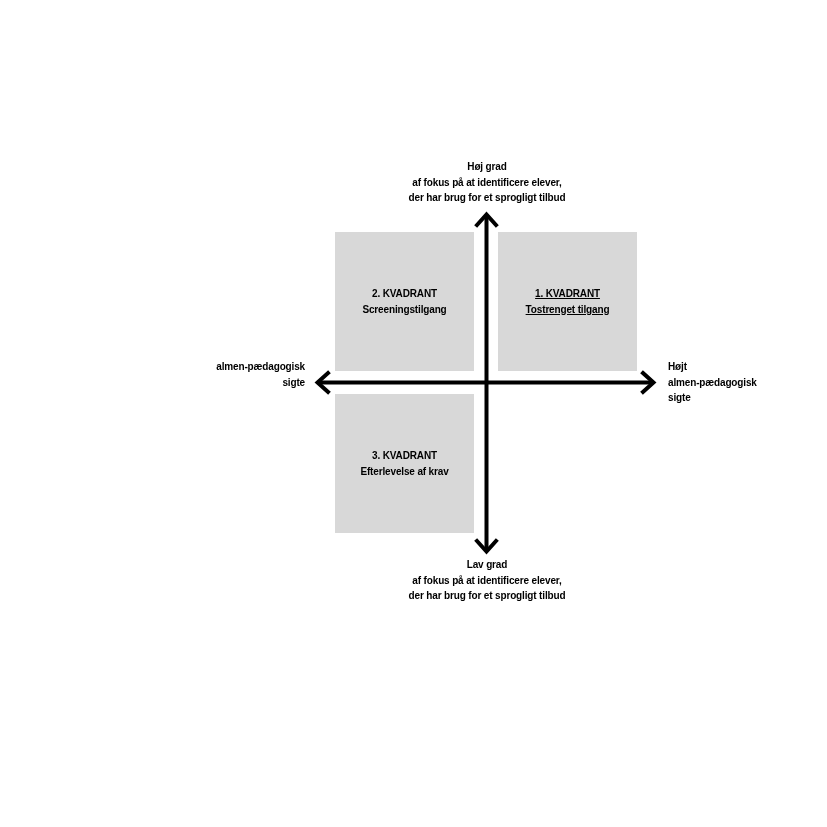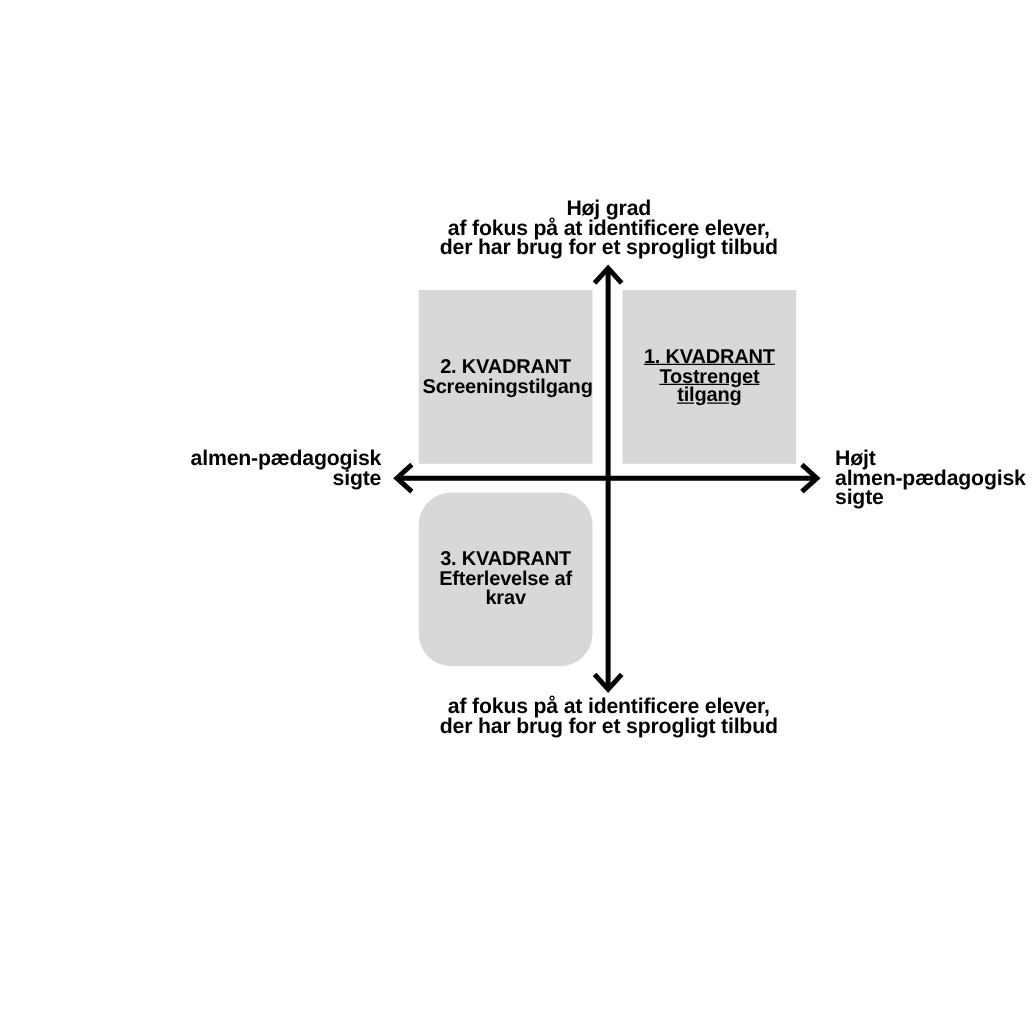--- a/index.html
+++ b/index.html
@@ -35,35 +35,35 @@
     position: absolute;
     width: 139px;
     height: 139px;
     background: var(--quad-fill, #d8d8d8);
     display: flex;
     align-items: center;
     justify-content: center;
   }
   #q2 { left: 335px; top: 232px; }
   #q1 { left: 498px; top: 232px; text-decoration: underline; }
-  #q3 { left: 335px; top: 394px; border-radius: 26px; }
+  #q3 { left: 335px; top: 394px; }
   #q4 { left: 498px; top: 394px; }
   .qtext {
     width: 133px;
     text-align: center;
     font-weight: bold;
-    font-size: 16px;
+    font-size: 10px;
     line-height: 15.5px;
     letter-spacing: -0.15px;
     color: var(--text, #000000);
   }
   .axis-label {
     position: absolute;
     font-weight: bold;
-    font-size: 17px;
+    font-size: 10px;
     line-height: 15.5px;
     letter-spacing: -0.15px;
     color: var(--text, #000000);
   }
   #top-label    { left: 287px; width: 400px; top: 159px; text-align: center; }
   #bottom-label { left: 287px; width: 400px; top: 557px; text-align: center; }
   #left-label   { left: 105px; width: 200px; top: 359px; text-align: right; }
   #right-label  { left: 668px; width: 200px; top: 359px; text-align: left; }
 </style>
 </head>
@@ -82,20 +82,21 @@
     </g>
   </svg>
 
   <div class="axis-label" id="top-label">
     <div>Høj grad</div>
     <div>af fokus på at identificere elever,</div>
     <div>der har brug for et sprogligt tilbud</div>
   </div>
 
   <div class="axis-label" id="bottom-label">
+    <div>Lav grad</div>
     <div>af fokus på at identificere elever,</div>
     <div>der har brug for et sprogligt tilbud</div>
   </div>
 
   <div class="axis-label" id="left-label">
     <div>almen-pædagogisk</div>
     <div>sigte</div>
   </div>
 
   <div class="axis-label" id="right-label">

